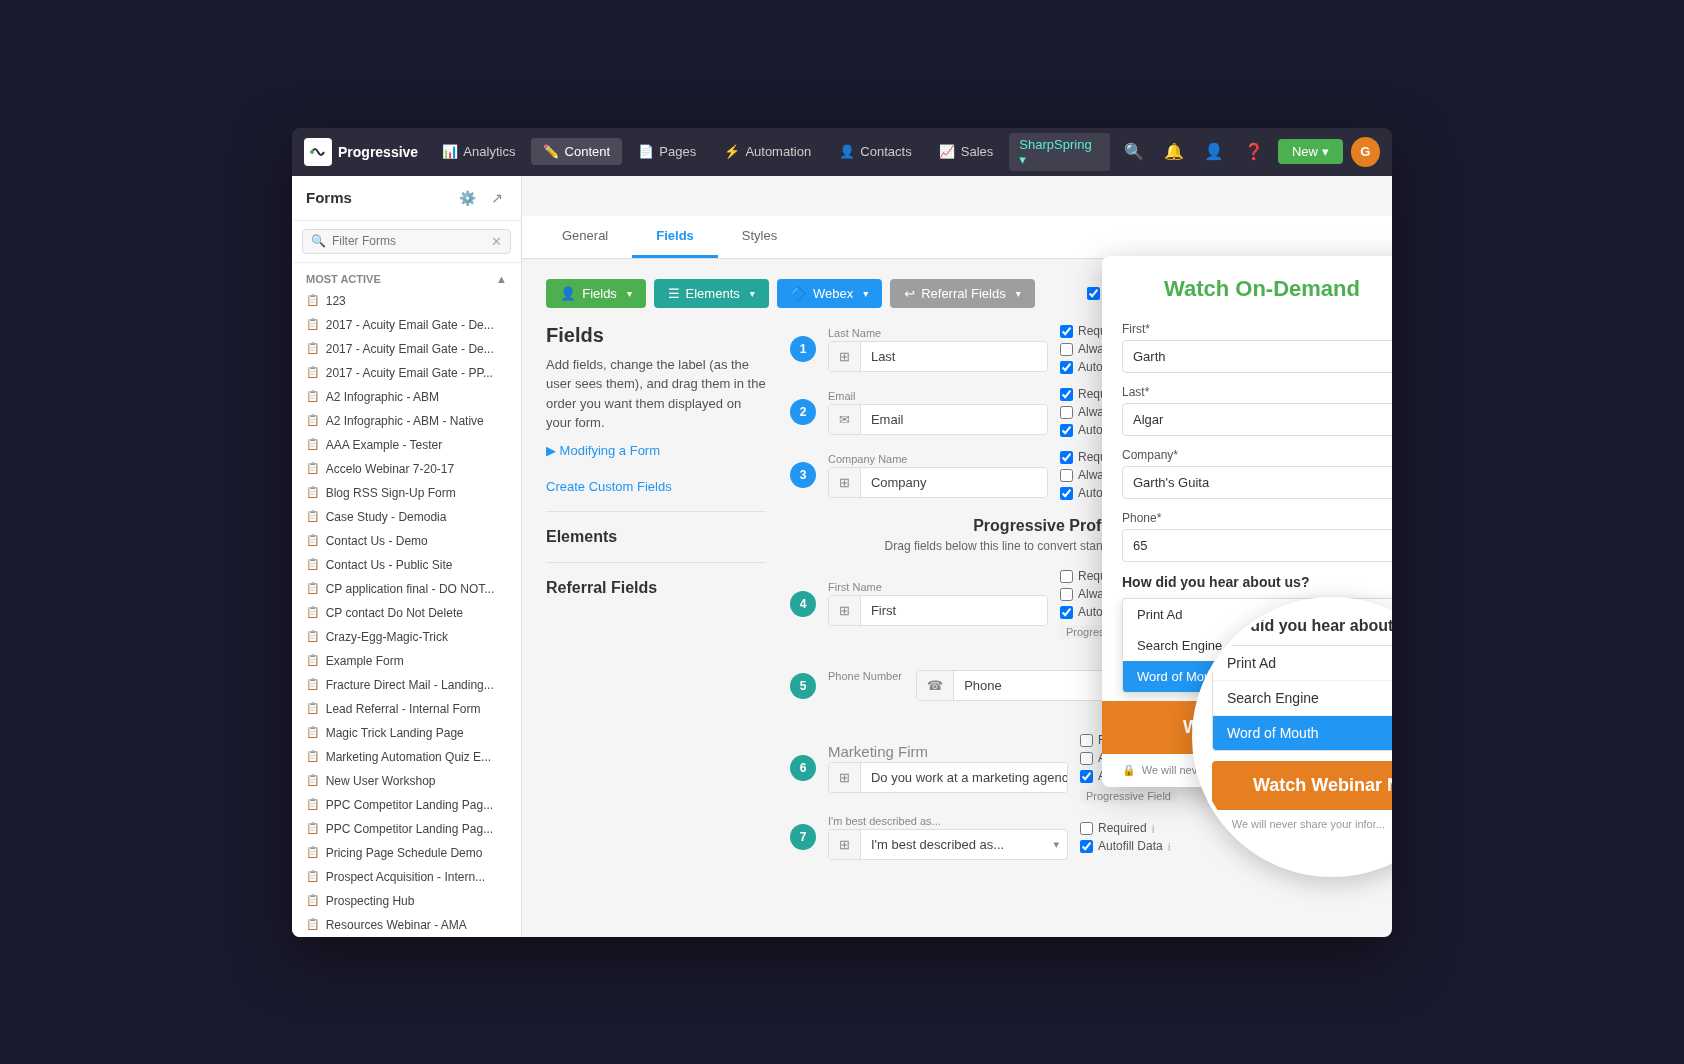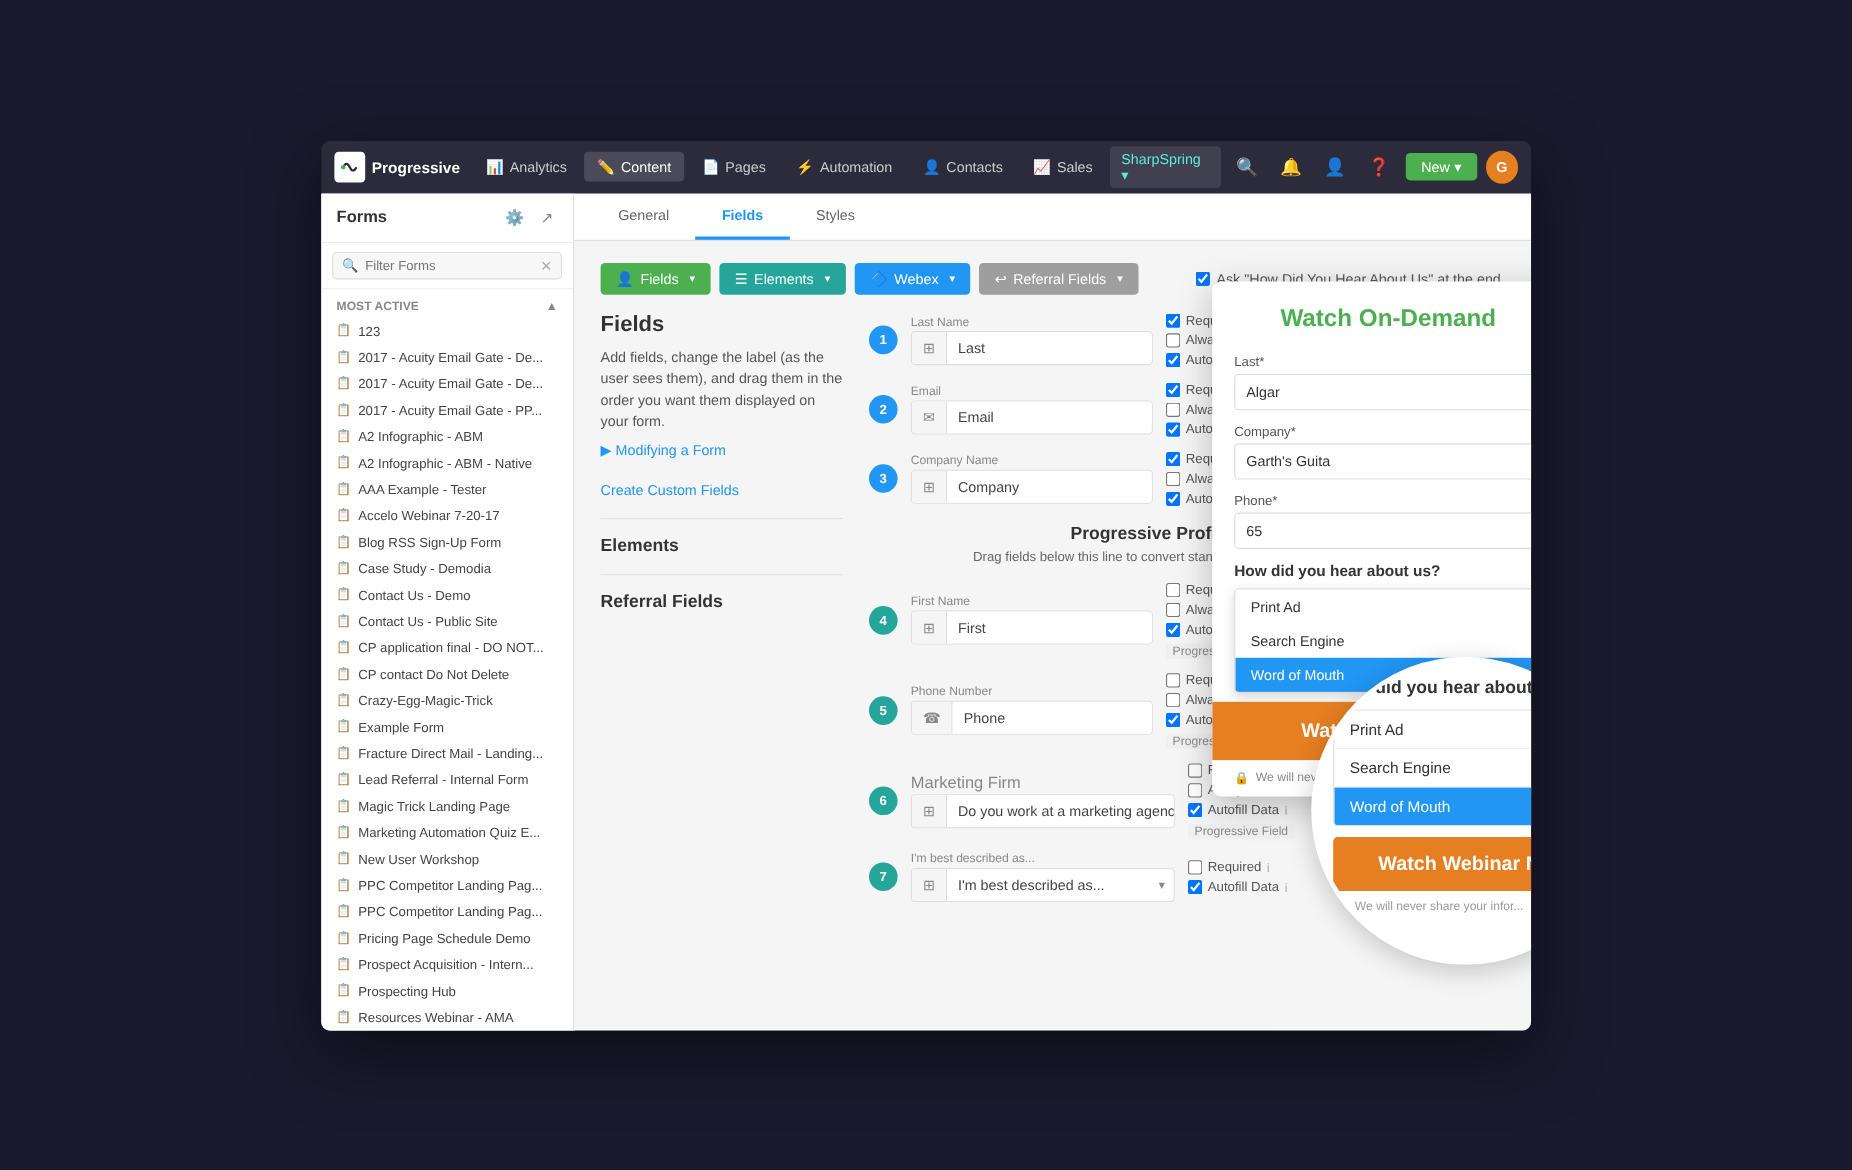--- a/index.html
+++ b/index.html
@@ -217,20 +217,21 @@
       flex: 1;
       display: flex;
       flex-direction: column;
       overflow: hidden;
     }
     .tabs-bar {
       background: #fff;
       border-bottom: 1px solid #ddd;
       display: flex;
       padding: 0 16px;
+      margin-top: 40px;
     }
     .tab {
       padding: 12px 24px;
       font-size: 13px;
       color: #666;
       cursor: pointer;
       border-bottom: 3px solid transparent;
     }
     .tab.active {
       color: #2196F3;
@@ -920,21 +921,21 @@
                     <span class="info-icon">ℹ</span>
                   </div>
                   <div class="field-option-row">
                     <span class="prog-field-badge">Progressive Field</span>
                   </div>
                 </div>
               </div>
 
               <div class="field-row">
                 <div class="field-number teal-num">5</div>
-                <div style="display:flex;flex-direction:column;gap:2px;">
+                <div style="display:flex;flex-direction:row;gap:14px;">
                   <span style="font-size:11px;color:#888;">Phone Number</span>
                   <div class="field-input-wrap">
                     <span class="field-input-icon">☎</span>
                     <input class="field-input" value="Phone" style="">
                   </div>
                 </div>
                 <div class="field-options">
                   <div class="field-option-row">
                     <input type="checkbox" style="">
                     <span>Required</span>
@@ -1019,20 +1020,24 @@
           </div>
         </div>
       </div>
 
       <div class="overlay-card">
         <div class="overlay-card-header">
           <div class="overlay-card-title">Watch On-Demand</div>
         </div>
         <div class="overlay-form">
           <div class="overlay-field">
+            <div class="overlay-label">First*</div>
+            <input class="overlay-input" type="text" value="Garth" style="">
+          </div>
+          <div class="overlay-field">
             <div class="overlay-label">Last*</div>
             <input class="overlay-input" type="text" value="Algar" style="">
           </div>
           <div class="overlay-field">
             <div class="overlay-label">Company*</div>
             <input class="overlay-input" type="text" value="Garth's Guita" style="">
           </div>
           <div class="overlay-field">
             <div class="overlay-label">Phone*</div>
             <input class="overlay-input" type="tel" value="65" style="">

